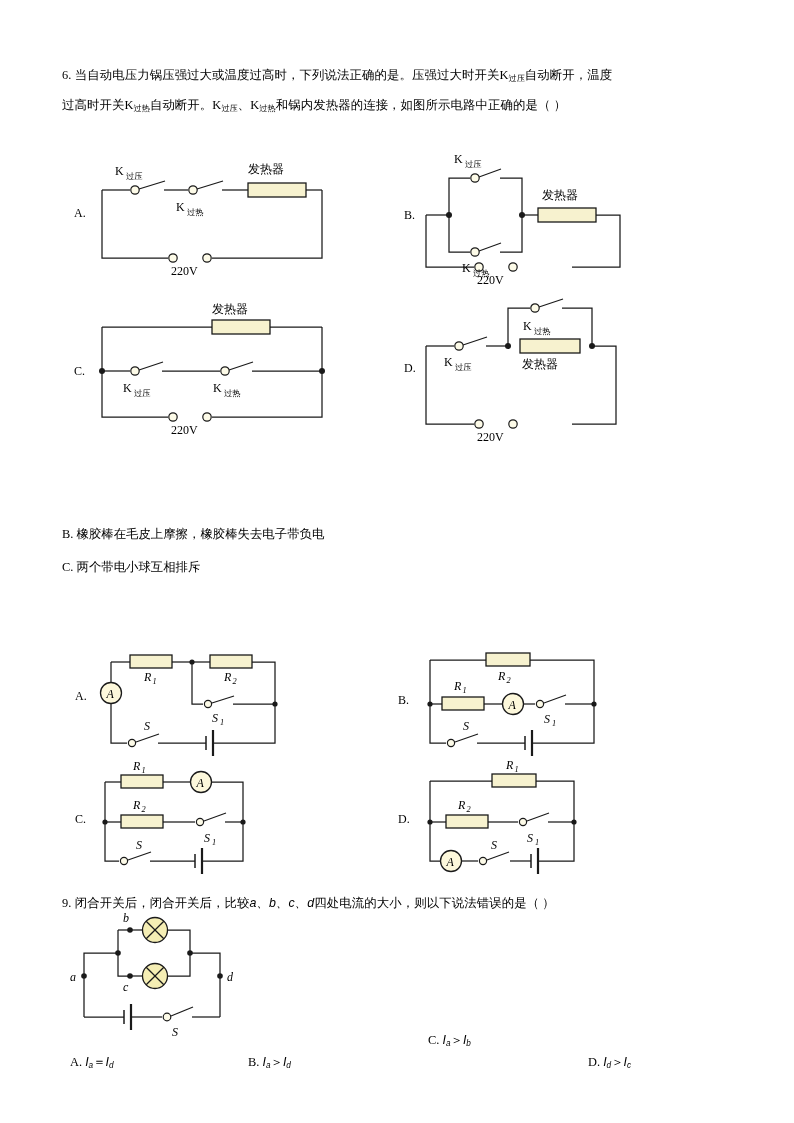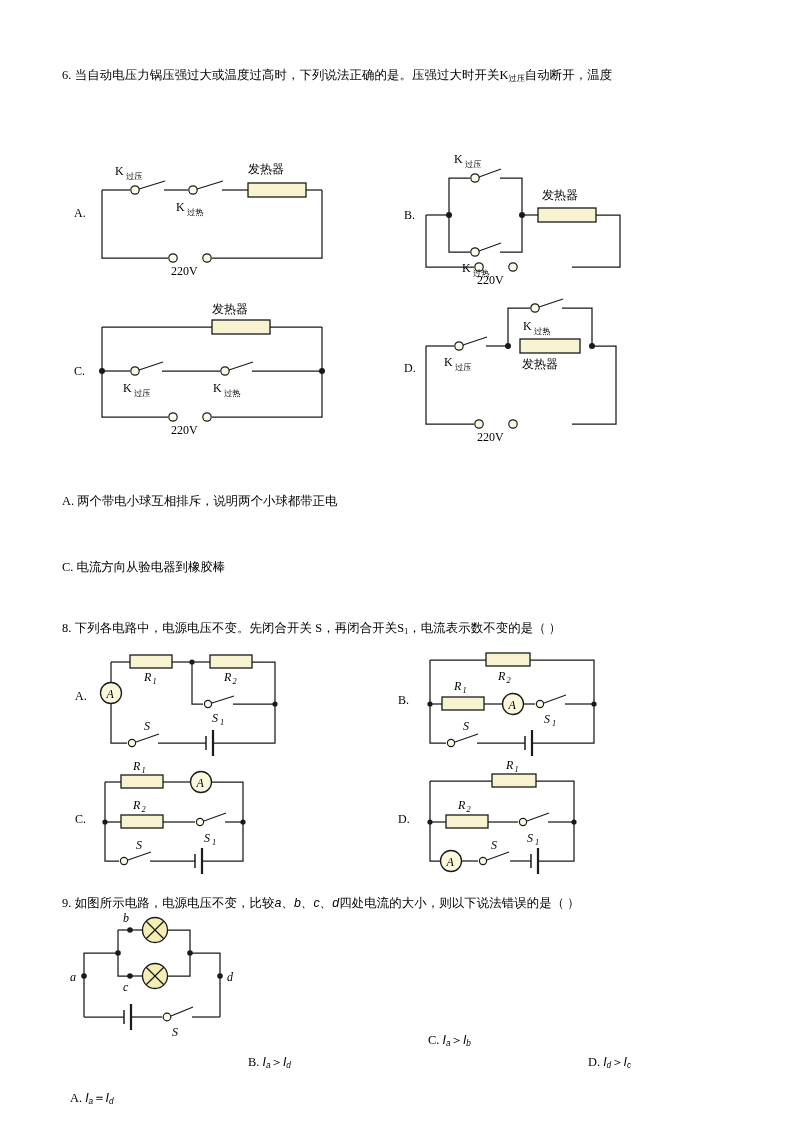--- a/index.html
+++ b/index.html
@@ -40,20 +40,23 @@
 </style>
 </head>
 <body>
 
 <div class="page">
 
   <div class="q-text" style="left:62px;top:60px;">
     <span>6.</span>
     <span>当自动电压力锅压强过大或温度过高时，下列说法正确的是。压强过大时开关K</span><sub>过压</sub><span>自动断开，温度</span>
   </div>
+  <div class="q-text" style="left:62px;top:90px;">
+    <span>过高时开关K</span><sub>过热</sub><span>自动断开。K</span><sub>过压</sub><span>、K</span><sub>过热</sub><span>和锅内发热器的连接，如图所示电路中正确的是（        ）</span>
+  </div>
 
   <div class="figwrap" style="left:72px;top:145px;">
     <svg width="320" height="130" viewBox="0 0 320 130">
       <text class="lbl" x="2" y="72">A.</text>
 
       <path class="wire" d="M30 45 L58 45"></path>
       <circle class="term" cx="63" cy="45" r="4.2"></circle>
       <path class="wire" d="M67 44 L93 36"></path>
       <path class="wire" d="M92 45 L116 45"></path>
       <circle class="term" cx="121" cy="45" r="4.2"></circle>
@@ -158,33 +161,29 @@
       <circle class="term" cx="111" cy="132" r="4.2"></circle>
       <text class="lbl" x="121" y="38">K</text>
       <text class="lbl-sm" x="132" y="42">过热</text>
       <text class="lbl" x="42" y="74">K</text>
       <text class="lbl-sm" x="53" y="78">过压</text>
       <text class="lbl" x="120" y="76">发热器</text>
       <text class="lbl" x="75" y="149">220V</text>
     </svg>
   </div>
 
-  <div class="opt" style="left:62px;top:491px;">
-    <span>A.</span>
-    <span>两个带电小球互相排斥，说明两个小球都带正电</span>
+  <div class="opt" style="left:62px;top:524px;">
+    <span>B.</span>
+    <span>橡胶棒在毛皮上摩擦，橡胶棒失去电子带负电</span>
   </div>
   <div class="opt" style="left:62px;top:557px;">
     <span>C.</span>
-    <span>电流方向从验电器到橡胶棒</span>
-  </div>
-
-  <div class="q-text" style="left:62px;top:613px;">
-    <span>8.</span>
-    <span>下列各电路中，电源电压不变。先闭合开关 S，再闭合开关S</span><sub>1</sub><span>，电流表示数不变的是（        ）</span>
-  </div>
+    <span>两个带电小球互相排斥</span>
+  </div>
+
 
   <div class="figwrap" style="left:75px;top:648px;">
     <svg width="290" height="110" viewBox="0 0 290 110">
       <text class="lbl" x="0" y="52">A.</text>
 
       <path class="wire" d="M36 14 L55 14"></path>
       <rect class="res" x="55" y="7" width="42" height="13"></rect>
       <path class="wire" d="M97 14 L117 14"></path>
       <circle class="node" cx="117" cy="14" r="2.6"></circle>
       <path class="wire" d="M117 14 L135 14"></path>
@@ -324,21 +323,21 @@
       <text class="lbl-it" x="60" y="46">R</text>
       <text class="lbl-it-sm" x="68.5" y="49">2</text>
       <text class="lbl-it" x="129" y="79">S</text>
       <text class="lbl-it-sm" x="137" y="82">1</text>
       <text class="lbl-it" x="93" y="86">S</text>
     </svg>
   </div>
 
   <div class="q-text" style="left:62px;top:888px;">
     <span>9.</span>
-    <span>如图所示电路，电源电压不变，比较</span><span class="ital">a、b、c、d</span><span>四处电流的大小，则以下说法错误的是（        ）</span>
+    <span>闭合开关后，闭合开关后，比较</span><span class="ital">a、b、c、d</span><span>四处电流的大小，则以下说法错误的是（        ）</span>
   </div>
 
   <div class="figwrap" style="left:62px;top:912px;">
     <svg width="250" height="125" viewBox="0 0 250 125">
 
       <path class="wire" d="M56 18 L66 18"></path>
       <circle class="node" cx="68" cy="18" r="2.8"></circle>
       <path class="wire" d="M68 18 L80 18"></path>
       <circle class="lamp" cx="93" cy="18" r="12.5"></circle>
       <path class="wire" d="M84.2 9.2 L101.8 26.8"></path>
@@ -370,21 +369,21 @@
       <path class="wire" d="M109 104 L131 95"></path>
       <path class="wire" d="M130 105 L158 105"></path>
       <text class="lbl-it" x="61" y="10">b</text>
       <text class="lbl-it" x="61" y="79">c</text>
       <text class="lbl-it" x="8" y="69">a</text>
       <text class="lbl-it" x="165" y="69">d</text>
       <text class="lbl-it" x="110" y="124">S</text>
     </svg>
   </div>
 
-  <div class="opt" style="left:70px;top:1052px;margin-top:36px;">
+  <div class="opt" style="left:70px;top:1052px;">
     <span>A.</span>
     <span class="ital">I</span><sub class="ital">a</sub><span>＝</span><span class="ital">I</span><sub class="ital">d</sub>
   </div>
   <div class="opt" style="left:248px;top:1052px;">
     <span>B.</span>
     <span class="ital">I</span><sub class="ital">a</sub><span>＞</span><span class="ital">I</span><sub class="ital">d</sub>
   </div>
   <div class="opt" style="left:428px;top:1030px;">
     <span>C.</span>
     <span class="ital">I</span><sub class="ital">a</sub><span>＞</span><span class="ital">I</span><sub class="ital">b</sub>

